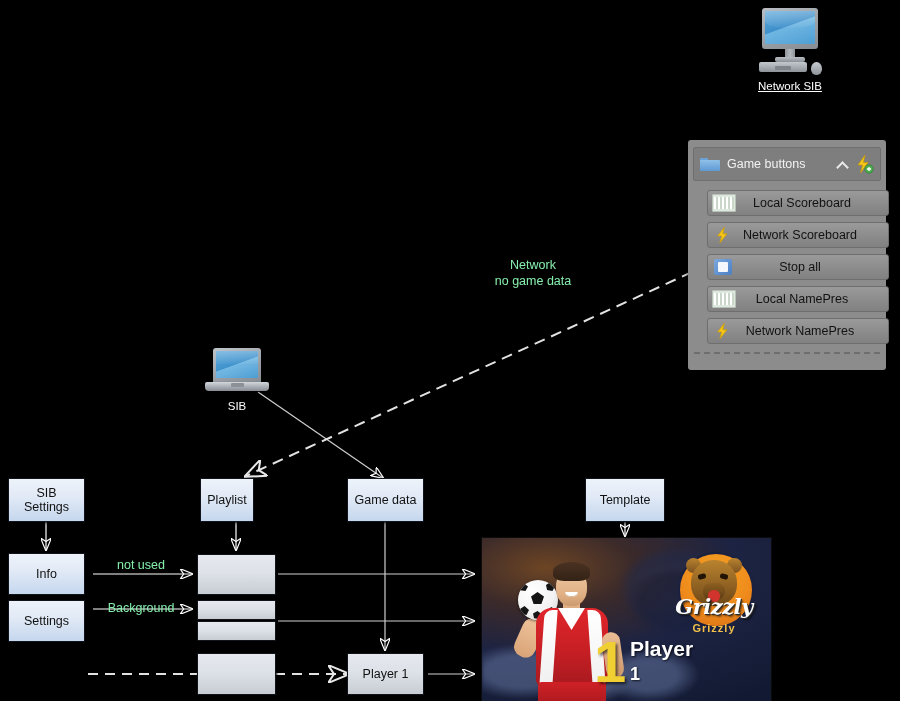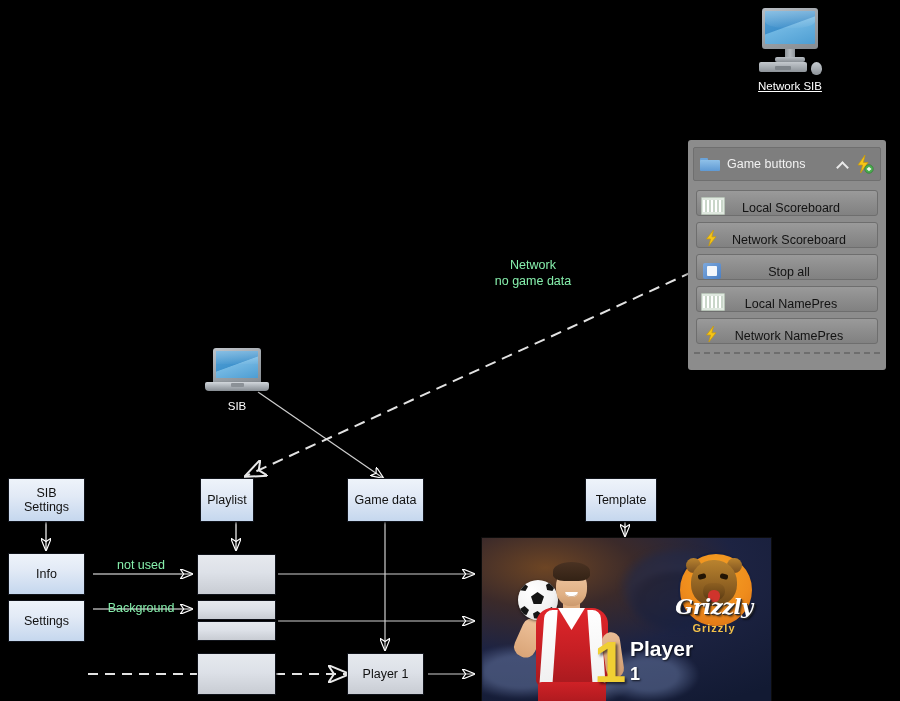--- a/index.html
+++ b/index.html
@@ -59,24 +59,24 @@
   .iconcap{position:absolute;color:#fff;font-size:11.5px;text-align:center;white-space:nowrap;
       text-shadow:1px 0 0 #000,-1px 0 0 #000,0 1px 0 #000,0 -1px 0 #000;}
 
   
   .gbpanel{position:absolute;left:688px;top:140px;width:198px;height:230px;
       background:#8c8c8c;border-radius:3px;box-shadow:0 2px 6px rgba(0,0,0,.7);}
   .gbhead{position:absolute;left:5px;top:7px;width:188px;height:34px;box-sizing:border-box;
       background:#7e7e7e;border:1px solid #6f6f6f;border-radius:2px;
       display:flex;align-items:center;}
   .gbhead-label{flex:1;color:#f2f2f2;font-size:12.5px;margin-left:7px;}
-  .gbbtn{position:absolute;left:8px;width:182px;height:26px;box-sizing:border-box;
+  .gbbtn{position:absolute;left:19px;width:182px;height:26px;box-sizing:border-box;
       background:linear-gradient(180deg,#9a9a9a 0%,#8d8d8d 50%,#818181 100%);
       border:1px solid #6e6e6e;border-radius:3px;
-      display:flex;align-items:flex-end;color:#121212;font-size:12.5px;}
+      display:flex;align-items:center;color:#121212;font-size:12.5px;}
   .gbbtn .lbl{flex:1;text-align:center;padding-right:20px;}
   .gbsep{position:absolute;left:6px;top:352px;width:186px;height:0;
       border-top:2px dashed #6e6e6e;}
   .ic-folder{width:20px;height:15px;margin-left:6px;position:relative;flex:0 0 auto;}
   .ic-folder:before{content:"";position:absolute;left:0;top:1px;width:8px;height:3px;
       border-radius:1px 1px 0 0;background:#6ba3d8;}
   .ic-folder:after{content:"";position:absolute;left:0;top:3px;width:20px;height:11px;
       border-radius:1px;background:linear-gradient(180deg,#8fc0e8,#5f9ad4);}
   .ic-score{width:22px;height:16px;margin-left:4px;flex:0 0 auto;
       background:#dfe8df;border:1px solid #b7c3b7;border-radius:1px;position:relative;overflow:hidden;}
@@ -310,21 +310,21 @@
 
   <div class="box blue" style="left:200px;top:478px;width:54px;height:44px;">Playlist</div>
   <div class="box grey" style="left:197px;top:554px;width:79px;height:41px;"></div>
   <div class="box grey" style="left:197px;top:600px;width:79px;height:20px;"></div>
   <div class="box grey" style="left:197px;top:621px;width:79px;height:20px;"></div>
   <div class="box grey" style="left:197px;top:653px;width:79px;height:42px;"></div>
 
   <div class="box blue" style="left:347px;top:478px;width:77px;height:44px;">Game data</div>
   <div class="box grey" style="left:347px;top:653px;width:77px;height:42px;">Player 1</div>
 
-  <div class="box blue" style="left:585px;top:478px;width:72px;height:44px;">Template</div>
+  <div class="box blue" style="left:585px;top:478px;width:80px;height:44px;">Template</div>
 
   <div class="preview">
     <div class="pv-bg"></div>
     <div class="pv-bear"></div>
     <div class="pv-swash"></div>
 
     <div class="pv-player">
       <div class="pv-armL"></div>
       <div class="pv-ball">
         <i class="pb1"></i>

